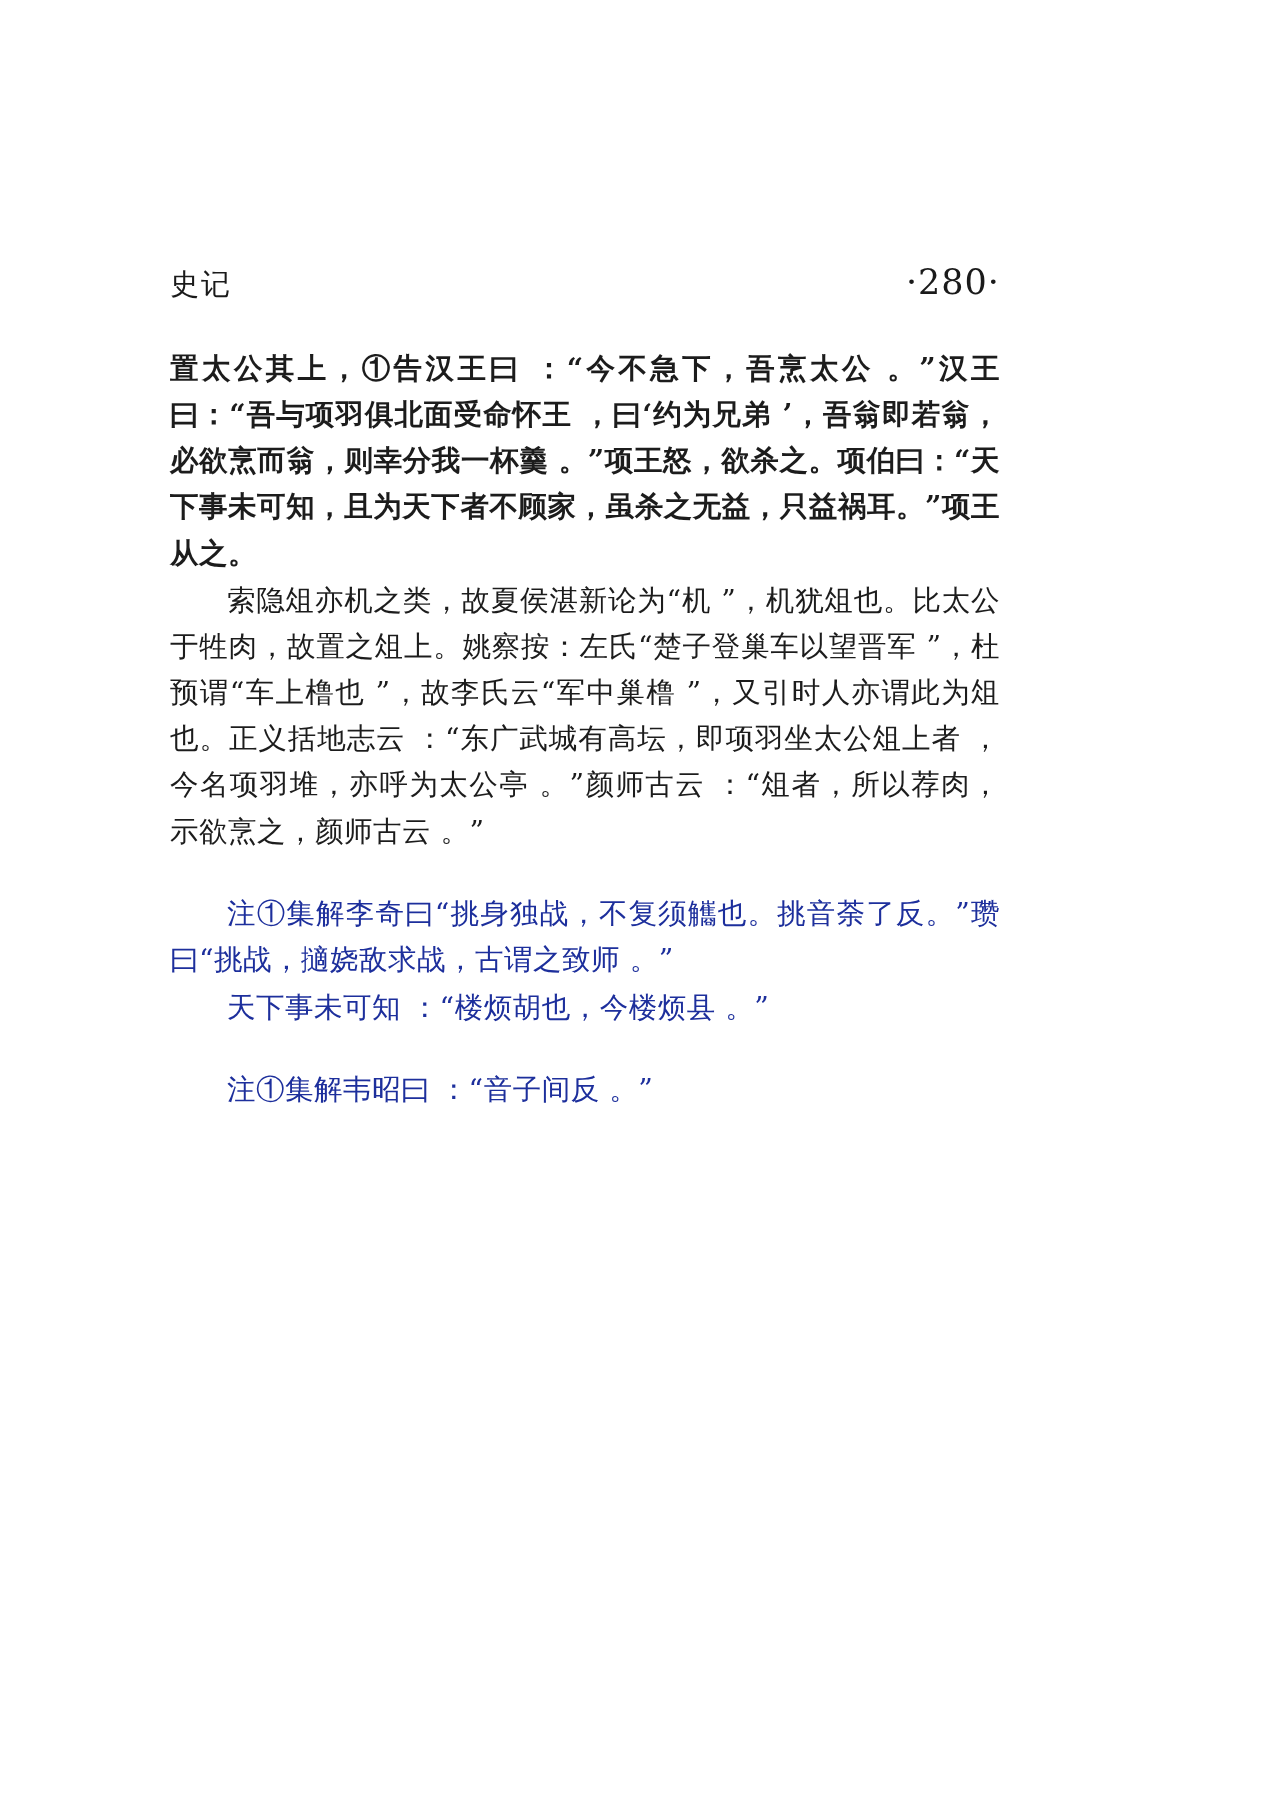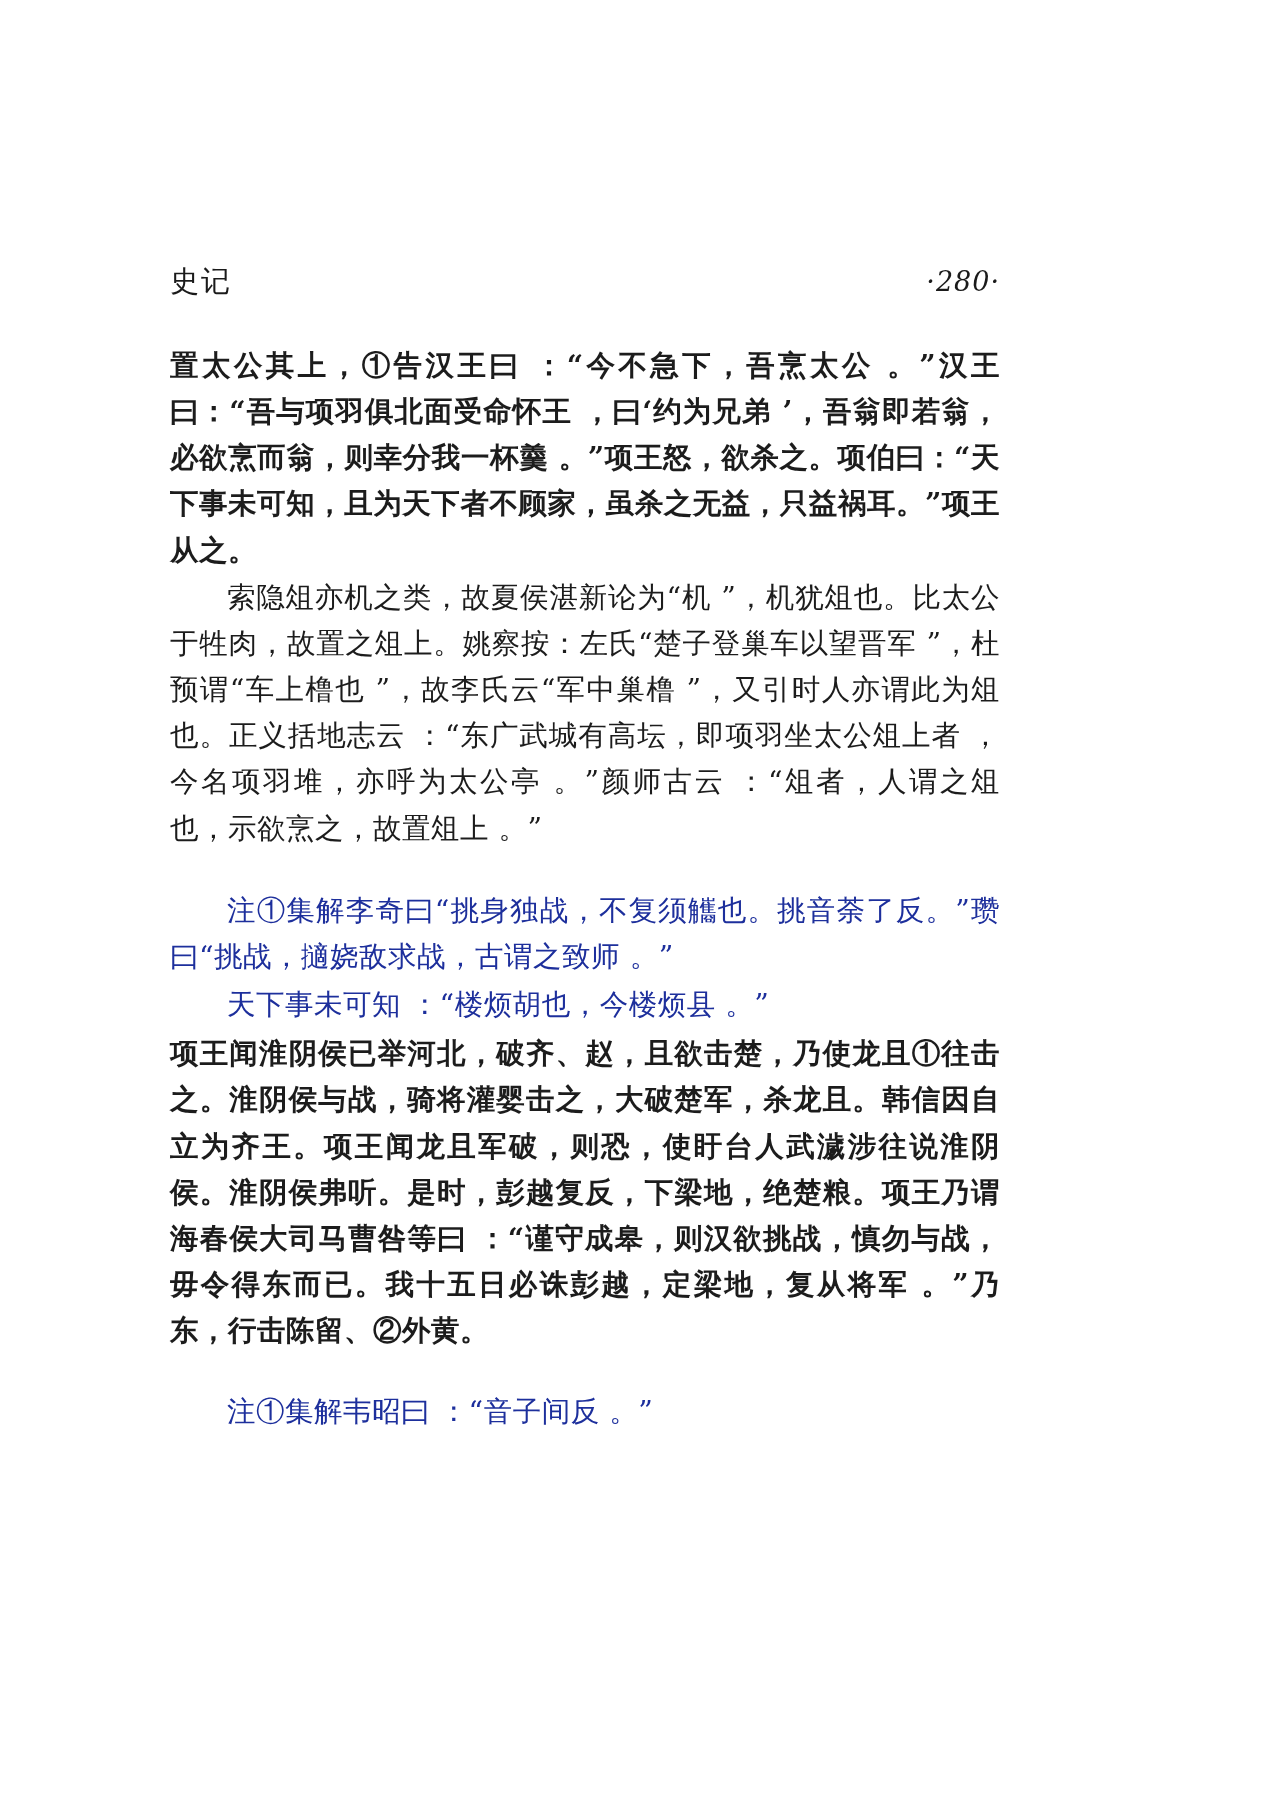--- a/index.html
+++ b/index.html
@@ -33,24 +33,23 @@
     justify-content: space-between;
     margin-bottom: 40px;
   }
   .book-title {
     font-size: 29px;
     letter-spacing: 2px;
     color: #1a1a1a;
     font-family: "DejaVu Serif", "Liberation Serif", serif;
   }
   .page-number {
-    font-size: 27px;
+    font-size: 35px;
     letter-spacing: 1px;
     color: #1a1a1a;
-    font-style: italic;
   }
   p {
     margin: 0;
     font-size: 28.5px;
     line-height: 1.62;
     text-align: justify;
     text-justify: inter-ideograph;
     letter-spacing: 0.5px;
   }
   .main-text {
@@ -80,24 +79,23 @@
   <div class="content">
 
     <div class="header-row">
       <div class="book-title">史记</div>
       <div class="page-number">·280·</div>
     </div>
 
     <p class="main-text">置太公其上，①告汉王曰 ：“今不急下，吾烹太公 。”汉王曰：“吾与项羽俱北面受命怀王 ，曰‘约为兄弟 ’，吾翁即若翁，必欲烹而翁，则幸分我一杯羹 。”项王怒，欲杀之。项伯曰：“天下事未可知，且为天下者不顾家，虽杀之无益，只益祸耳。”项王从之。</p>
 
 
-    <p class="commentary indent small-gap">索隐俎亦机之类，故夏侯湛新论为“机 ”，机犹俎也。比太公于牲肉，故置之俎上。姚察按：左氏“楚子登巢车以望晋军 ”，杜预谓“车上橹也 ”，故李氏云“军中巢橹 ”，又引时人亦谓此为俎也。正义括地志云 ：“东广武城有高坛，即项羽坐太公俎上者 ，今名项羽堆，亦呼为太公亭 。”颜师古云 ：“俎者，人谓之俎也，示欲烹之，故置俎上 。”</p>
+    <p class="commentary indent small-gap">索隐俎亦机之类，故夏侯湛新论为“机 ”，机犹俎也。比太公于牲肉，故置之俎上。姚察按：左氏“楚子登巢车以望晋军 ”，杜预谓“车上橹也 ”，故李氏云“军中巢橹 ”，又引时人亦谓此为俎也。正义括地志云 ：“东广武城有高坛，即项羽坐太公俎上者 ，今名项羽堆，亦呼为太公亭 。”颜师古云 ：“俎者，所以荐肉，示欲烹之，颜师古云 。”</p>
 
     <p class="note indent block-gap">注①集解李奇曰“挑身独战，不复须觿也。挑音荼了反。”瓒曰“挑战，擿娆敌求战，古谓之致师 。”</p>
 
     <p class="note indent small-gap">天下事未可知 ：“楼烦胡也，今楼烦县 。”</p>
 
-    <p class="main-text small-gap">项王闻淮阴侯已举河北，破齐、赵，且欲击楚，乃使龙且①往击之。淮阴侯与战，骑将灌婴击之，大破楚军，杀龙且。韩信因自立为齐王。项王闻龙且军破，则恐，使盱台人武濊涉往说淮阴侯。淮阴侯弗听。是时，彭越复反，下梁地，绝楚粮。项王乃谓海春侯大司马曹咎等曰 ：“谨守成皋，则汉欲挑战，慎勿与战，毋令得东而已。我十五日必诛彭越，定梁地，复从将军 。”乃东，行击陈留、②外黄。</p>
 
     <p class="note indent block-gap">注①集解韦昭曰 ：“音子间反 。”</p>
 
   </div>
 </div>
 
 </body></html>

